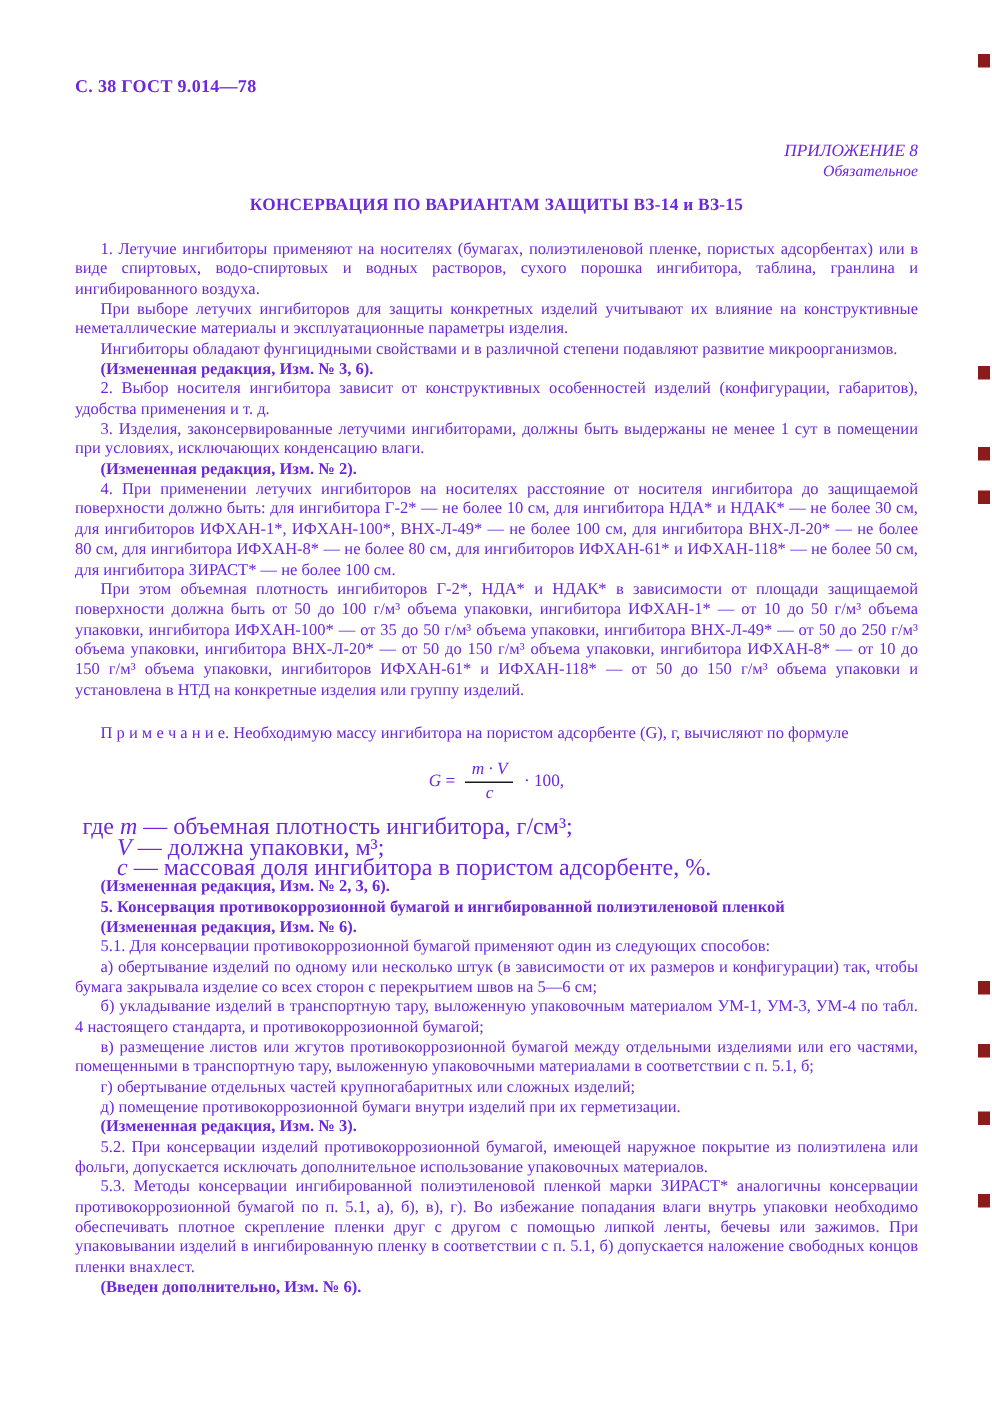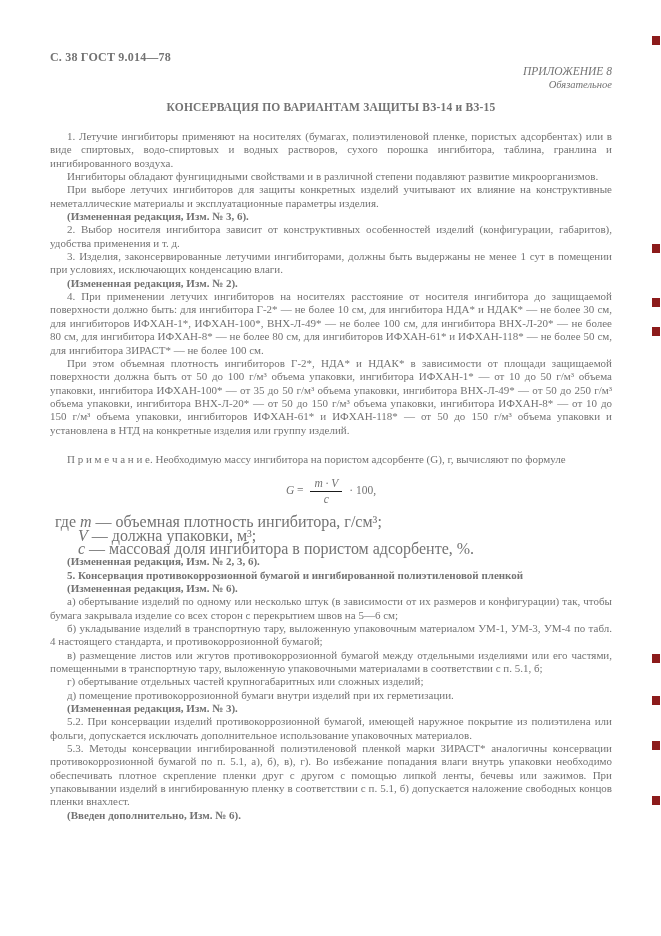--- a/index.html
+++ b/index.html
@@ -4,29 +4,30 @@
 <style>
   html, body { margin: 0; padding: 0; background: #ffffff; }
   .page {
     position: relative;
     width: 661px;
     height: 936px;
     box-sizing: border-box;
     background: #ffffff;
     padding: 50px 49px 0 50px;
     font-family: "Liberation Serif", "DejaVu Serif", serif;
-    color: #737373;
+    color: #6d28d9;
     overflow: hidden;
   }
   .header-left {
     font-size: 12px;
     font-weight: bold;
     letter-spacing: 0.2px;
   }
   .appendix {
+    margin-top: 30px;
     text-align: right;
     font-style: italic;
     line-height: 13px;
   }
   .appendix .app-title { font-size: 11.5px; }
   .appendix .app-sub { font-size: 10.5px; }
   .doc-title {
     margin-top: 10px;
     text-align: center;
     font-weight: bold;
@@ -83,22 +84,22 @@
 
   <div class="appendix">
     <div class="app-title">ПРИЛОЖЕНИЕ 8</div>
     <div class="app-sub">Обязательное</div>
   </div>
 
   <div class="doc-title">КОНСЕРВАЦИЯ ПО ВАРИАНТАМ ЗАЩИТЫ ВЗ-14 и ВЗ-15</div>
 
   <div class="body-text">
     <p class="para">1. Летучие ингибиторы применяют на носителях (бумагах, полиэтиленовой пленке, пористых адсорбентах) или в виде спиртовых, водо-спиртовых и водных растворов, сухого порошка ингибитора, таблина, гранлина и ингибированного воздуха.</p>
+    <p class="para">При выборе летучих ингибиторов для защиты конкретных изделий учитывают их влияние на конструктивные неметаллические материалы и эксплуатационные параметры изделия.</p>
     <p class="para">Ингибиторы обладают фунгицидными свойствами и в различной степени подавляют развитие микроорганизмов.</p>
-    <p class="para">При выборе летучих ингибиторов для защиты конкретных изделий учитывают их влияние на конструктивные неметаллические материалы и эксплуатационные параметры изделия.</p>
     <p class="para bold">(Измененная редакция, Изм. № 3, 6).</p>
     <p class="para">2. Выбор носителя ингибитора зависит от конструктивных особенностей изделий (конфигурации, габаритов), удобства применения и т. д.</p>
     <p class="para">3. Изделия, законсервированные летучими ингибиторами, должны быть выдержаны не менее 1 сут в помещении при условиях, исключающих конденсацию влаги.</p>
     <p class="para bold">(Измененная редакция, Изм. № 2).</p>
     <p class="para">4. При применении летучих ингибиторов на носителях расстояние от носителя ингибитора до защищаемой поверхности должно быть: для ингибитора Г-2* — не более 10 см, для ингибитора НДА* и НДАК* — не более 30 см, для ингибиторов ИФХАН-1*, ИФХАН-100*, ВНХ-Л-49* — не более 100 см, для ингибитора ВНХ-Л-20* — не более 80 см, для ингибитора ИФХАН-8* — не более 80 см, для ингибиторов ИФХАН-61* и ИФХАН-118* — не более 50 см, для ингибитора ЗИРАСТ* — не более 100 см.</p>
     <p class="para">При этом объемная плотность ингибиторов Г-2*, НДА* и НДАК* в зависимости от площади защищаемой поверхности должна быть от 50 до 100 г/м³ объема упаковки, ингибитора ИФХАН-1* — от 10 до 50 г/м³ объема упаковки, ингибитора ИФХАН-100* — от 35 до 50 г/м³ объема упаковки, ингибитора ВНХ-Л-49* — от 50 до 250 г/м³ объема упаковки, ингибитора ВНХ-Л-20* — от 50 до 150 г/м³ объема упаковки, ингибитора ИФХАН-8* — от 10 до 150 г/м³ объема упаковки, ингибиторов ИФХАН-61* и ИФХАН-118* — от 50 до 150 г/м³ объема упаковки и установлена в НТД на конкретные изделия или группу изделий.</p>
     <p class="para note">П р и м е ч а н и е. Необходимую массу ингибитора на пористом адсорбенте (G), г, вычисляют по формуле</p>
 
     <div class="formula">
       <span class="var">G</span><span> = </span><span class="frac"><span class="num var">m · V</span><span class="den var">c</span></span><span> · 100,</span>
@@ -106,20 +107,21 @@
 
     <div class="defs">
       <div class="def-line first"><span>где </span><span class="var">m</span><span> — объемная плотность ингибитора, г/см³;</span></div>
       <div class="def-line"><span class="var">V</span><span> — должна упаковки, м³;</span></div>
       <div class="def-line"><span class="var">с</span><span> — массовая доля ингибитора в пористом адсорбенте, %.</span></div>
     </div>
 
     <p class="para bold">(Измененная редакция, Изм. № 2, 3, 6).</p>
     <p class="para bold">5. Консервация противокоррозионной бумагой и ингибированной полиэтиленовой пленкой</p>
     <p class="para bold">(Измененная редакция, Изм. № 6).</p>
+    <p class="para">5.1. Для консервации противокоррозионной бумагой применяют один из следующих способов:</p>
     <p class="para">а) обертывание изделий по одному или несколько штук (в зависимости от их размеров и конфигурации) так, чтобы бумага закрывала изделие со всех сторон с перекрытием швов на 5—6 см;</p>
     <p class="para">б) укладывание изделий в транспортную тару, выложенную упаковочным материалом УМ-1, УМ-3, УМ-4 по табл. 4 настоящего стандарта, и противокоррозионной бумагой;</p>
     <p class="para">в) размещение листов или жгутов противокоррозионной бумагой между отдельными изделиями или его частями, помещенными в транспортную тару, выложенную упаковочными материалами в соответствии с п. 5.1, б;</p>
     <p class="para">г) обертывание отдельных частей крупногабаритных или сложных изделий;</p>
     <p class="para">д) помещение противокоррозионной бумаги внутри изделий при их герметизации.</p>
     <p class="para bold">(Измененная редакция, Изм. № 3).</p>
     <p class="para">5.2. При консервации изделий противокоррозионной бумагой, имеющей наружное покрытие из полиэтилена или фольги, допускается исключать дополнительное использование упаковочных материалов.</p>
     <p class="para">5.3. Методы консервации ингибированной полиэтиленовой пленкой марки ЗИРАСТ* аналогичны консервации противокоррозионной бумагой по п. 5.1, а), б), в), г). Во избежание попадания влаги внутрь упаковки необходимо обеспечивать плотное скрепление пленки друг с другом с помощью липкой ленты, бечевы или зажимов. При упаковывании изделий в ингибированную пленку в соответствии с п. 5.1, б) допускается наложение свободных концов пленки внахлест.</p>
     <p class="para bold">(Введен дополнительно, Изм. № 6).</p>
   </div>

